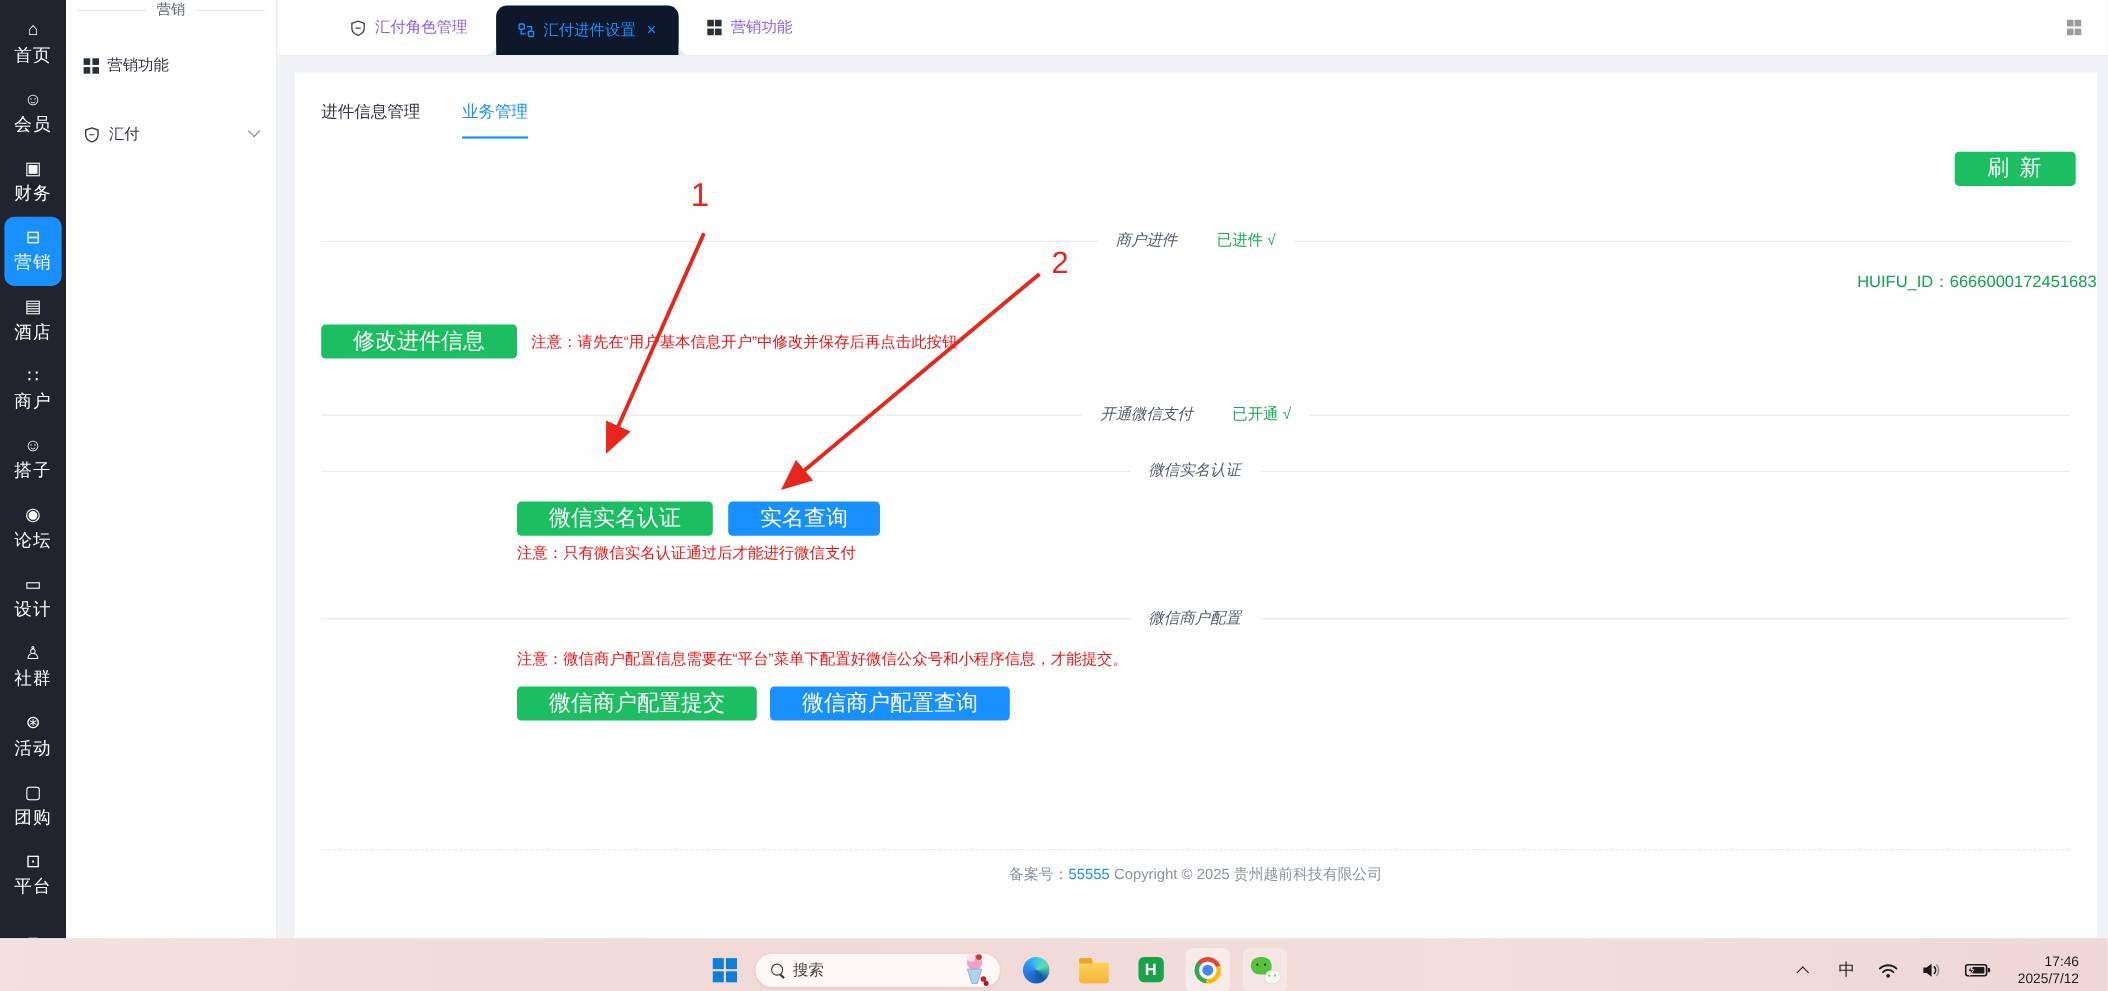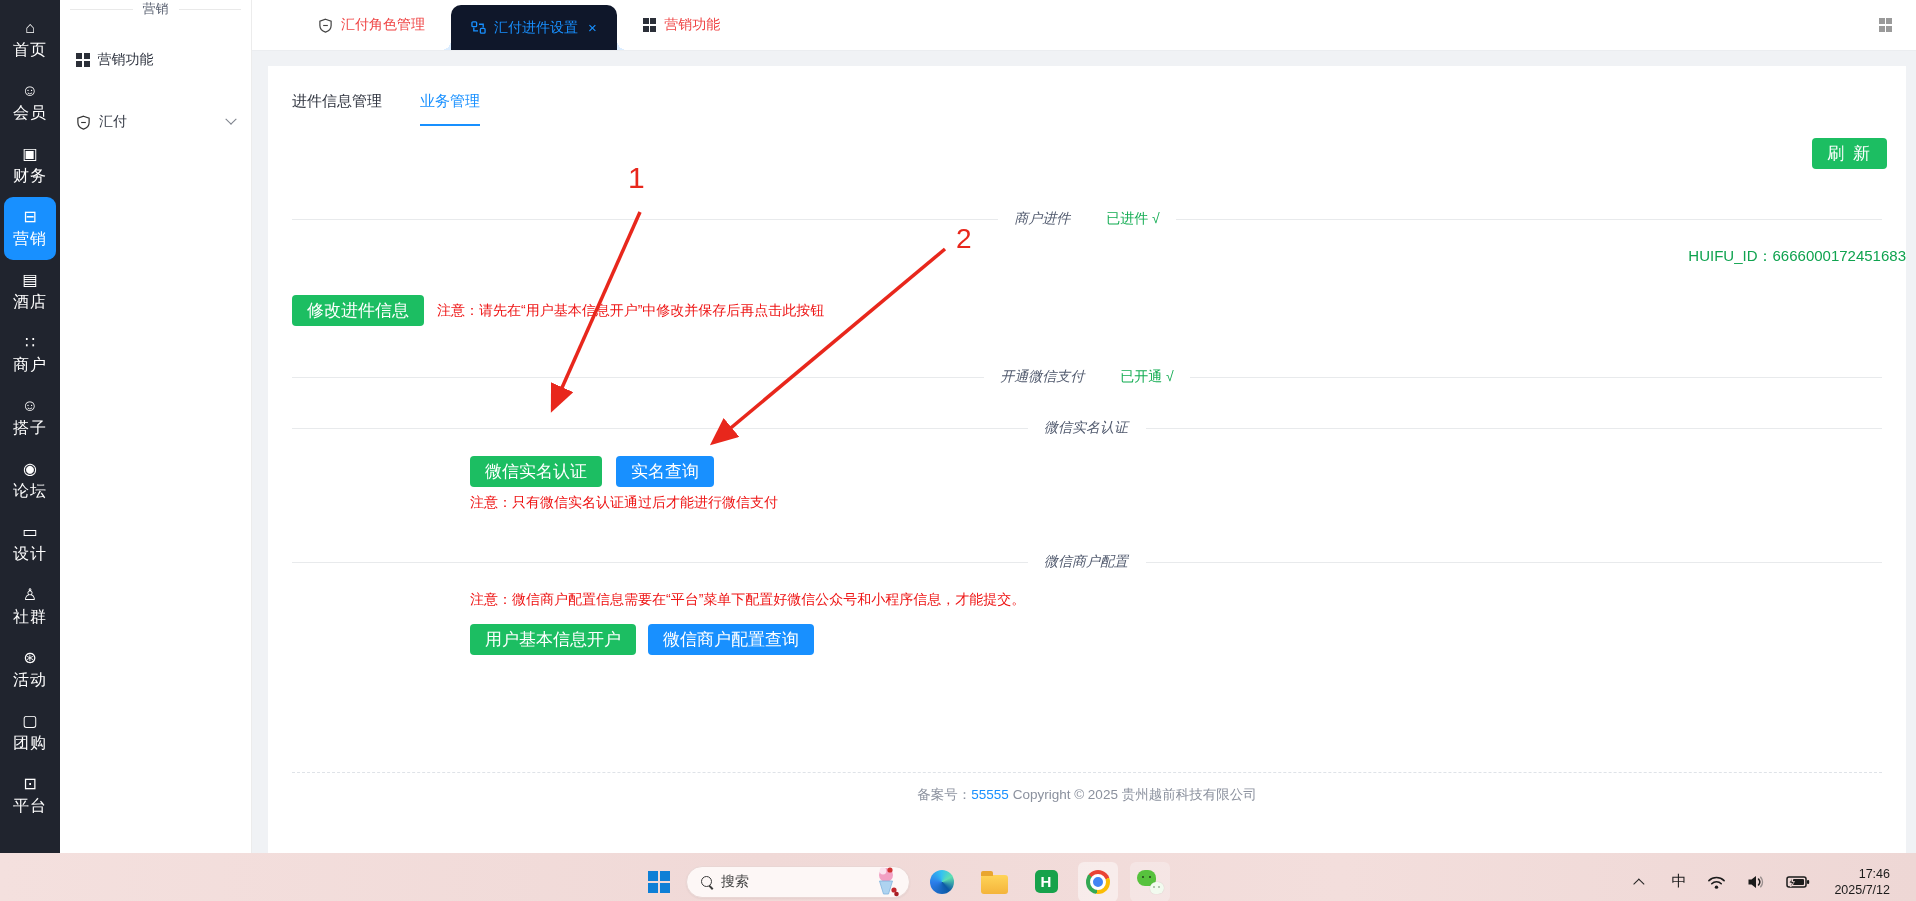--- a/index.html
+++ b/index.html
@@ -20,37 +20,37 @@
   .submenu-title .ttext { margin:0 10px; }
   .submenu-item { display:flex; align-items:center; height:40px; margin-top:22px; padding:0 16px; color:#2f3440; font-size:14px; cursor:pointer; }
   .submenu-item .mi-label { margin-left:8px; flex:1; }
   .grid4 { display:inline-grid; grid-template-columns:6px 6px; grid-template-rows:6px 6px; gap:1.5px; }
   .grid4 i { background:#2b2f38; display:block; }
   .grid4.gray i { background:#9a9a9a; }
   .chev-down { width:8px; height:8px; border-right:1.6px solid #7d828c; border-bottom:1.6px solid #7d828c; transform:rotate(45deg) translate(-2px,-2px); }
 
   
   .tabbar { position:absolute; left:252px; top:0; width:1664px; height:51px; background:#fff; border-bottom:1px solid #ebedf0; display:flex; align-items:stretch; padding-left:40px; z-index:3; }
-  .tab { display:flex; align-items:center; padding:0 26px; font-size:14px; color:#ef4444; cursor:pointer; position:relative; }
+  .tab { display:flex; align-items:center; padding:0 26px; font-size:14px; color:#8b5cf6; cursor:pointer; position:relative; }
   .tab .tab-label { margin-left:8px; }
   .tab.active { background:#0f172a; color:#1890ff; margin-top:5px; border-radius:10px 10px 0 0; padding:0 20px; }
   .tab.active::before, .tab.active::after { content:''; position:absolute; bottom:0; width:10px; height:10px; }
   .tab.active::before { left:-10px; background:radial-gradient(circle at 0 0, rgba(0,0,0,0) 10px, #dcedff 10px); }
   .tab.active::after  { right:-10px; background:radial-gradient(circle at 100% 0, rgba(0,0,0,0) 10px, #dcedff 10px); }
   .tab-close { margin-left:10px; font-size:15px; color:#1890ff; cursor:pointer; }
   .tabbar-right { position:absolute; right:24px; top:18px; cursor:pointer; }
   .shield-ico { width:15px; height:15px; }
   .nodes-ico { width:15px; height:15px; }
 
   
   .card { position:absolute; left:268px; top:66px; width:1638px; height:787px; background:#fff; z-index:2; }
   .subtabs { position:absolute; left:24px; top:26px; display:flex; font-size:15px; color:#303540; }
   .subtab { margin-right:38px; padding-bottom:13px; cursor:pointer; }
   .subtab.active { color:#1890ff; border-bottom:2px solid #1890ff; }
-  .btn { display:inline-block; height:31px; line-height:31px; padding:0 15px; border:none; border-radius:4px; color:#fff; font-size:17px; cursor:pointer; font-family:inherit; }
+  .btn { display:inline-block; height:31px; line-height:31px; padding:0 29px; border:none; border-radius:4px; color:#fff; font-size:20px; cursor:pointer; font-family:inherit; }
   .btn-green { background:#1cbe62; }
   .btn-blue  { background:#1890ff; }
   .refresh-btn { position:absolute; right:19px; top:72px; letter-spacing:2px; }
   .divider { position:absolute; left:24px; right:24px; display:flex; align-items:center; height:22px; font-size:14px; }
   .divider .dline { flex:1; height:1px; background:#e8eaec; }
   .divider .dlabel { color:#515a6e; margin:0 18px 0 16px;font-style:italic; }
   .divider .dstatus { color:#15ad54; margin:0 16px 0 18px; }
   .huifu-row { position:absolute; left:0; right:0; top:181px; text-align:right; }
   .huifu-text { color:#0fa34f; font-size:15px; }
   .row-abs { position:absolute; display:flex; align-items:center; }
@@ -267,21 +267,21 @@
       <span class="dline"></span>
       <span class="dlabel">微信商户配置</span>
       <span class="dline"></span>
     </div>
 
     <div class="row-abs" style="left:202px; top:525px;">
       <span class="note-red">注意：微信商户配置信息需要在“平台”菜单下配置好微信公众号和小程序信息，才能提交。</span>
     </div>
 
     <div class="row-abs" style="left:202px; top:558px;">
-      <button class="btn btn-green">用户基本信息开户</button>
+      <button class="btn btn-green">微信商户配置提交</button>
       <button class="btn btn-blue" style="margin-left:12px;">微信商户配置查询</button>
     </div>
 
     <div class="dash-sep"></div>
 
     <div class="footer">
       <span>备案号：</span><span class="icp-link">55555</span>
       <span>Copyright © 2025 贵州越前科技有限公司</span>
     </div>
   </div>

